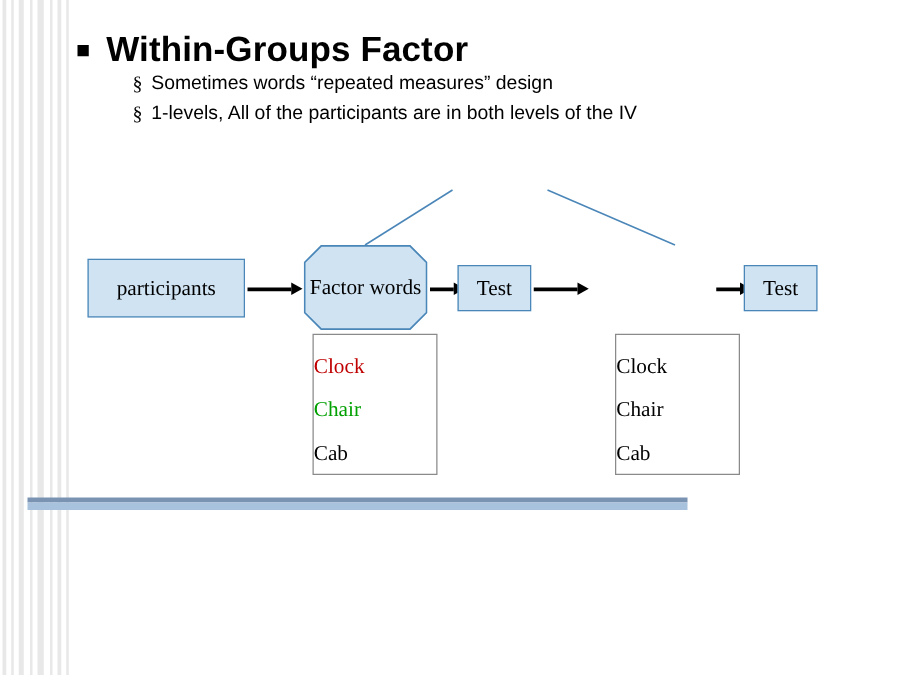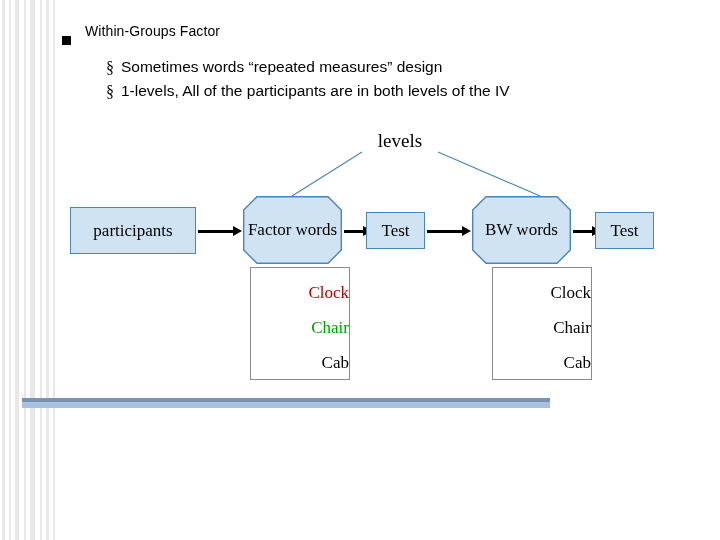--- a/index.html
+++ b/index.html
@@ -36,24 +36,25 @@
     align-items: flex-start;
   }
   #title-bullet {
     width: 9px; height: 9px;
     background: #000;
     margin-top: 12px;
     margin-right: 14px;
     flex: 0 0 auto;
   }
   #title-text {
-    font-size: 14px;
+    font-size: 28px;
     color: #000;
     line-height: 1.12;
     letter-spacing: 0.1px;
+    font-weight: bold;
   }
 
   
   #bullets {
     position: absolute;
     left: 106px; top: 56px;
     width: 540px;
     font-size: 15.5px;
     color: #000;
     line-height: 1.48;
@@ -115,21 +116,21 @@
   }
 
   
   .wordbox {
     position: absolute;
     box-sizing: border-box;
     background: #ffffff;
     border: 1px solid #8a8a8a;
     font-family: "Liberation Serif", serif;
     font-size: 17px;
-    text-align: right;
+    text-align: left;
     padding-top: 8px;
     line-height: 2.05;
   }
   .wordbox div { }
 
   
   .arrow {
     position: absolute;
     height: 10px;
   }
@@ -201,21 +202,20 @@
   </div>
 </div>
 
 <div id="diagram">
 
   <svg width="720" height="540" style="position:absolute;left:0;top:0;">
     <line x1="362" y1="152" x2="292" y2="196" stroke="#4a86b8" stroke-width="1.2"></line>
     <line x1="438" y1="152" x2="540" y2="196" stroke="#4a86b8" stroke-width="1.2"></line>
   </svg>
 
-  <div id="levels-label" style="left:360px; top:130px; width:80px;">levels</div>
 
   <div class="node" style="left:70px; top:207px; width:126px; height:47px;">
     <span>participants</span>
   </div>
 
   <div class="arrow" style="left:198px; top:226px; width:44px;">
     <div class="shaft" style="width:35px;"></div>
     <div class="head" style="left:35px;"></div>
   </div>
 
@@ -234,27 +234,20 @@
 
   <div class="node" style="left:366px; top:212px; width:59px; height:37px;">
     <span>Test</span>
   </div>
 
   <div class="arrow" style="left:427px; top:226px; width:44px;">
     <div class="shaft" style="width:35px;"></div>
     <div class="head" style="left:35px;"></div>
   </div>
 
-  <div class="node octo" style="left:472px; top:196px; width:99px; height:68px;">
-    <div class="octo-fill"></div>
-    <svg class="octo-stroke" viewBox="0 0 99 68" preserveAspectRatio="none">
-      <polygon points="14,0.7 85,0.7 98.3,14 98.3,54 85,67.3 14,67.3 0.7,54 0.7,14" fill="none" stroke="#4a86b8" stroke-width="1.4"></polygon>
-    </svg>
-    <span class="octo-label">BW words</span>
-  </div>
 
   <div class="arrow" style="left:573px; top:226px; width:28px;">
     <div class="shaft" style="width:19px;"></div>
     <div class="head" style="left:19px;"></div>
   </div>
 
   <div class="node" style="left:595px; top:212px; width:59px; height:37px;">
     <span>Test</span>
   </div>
 

